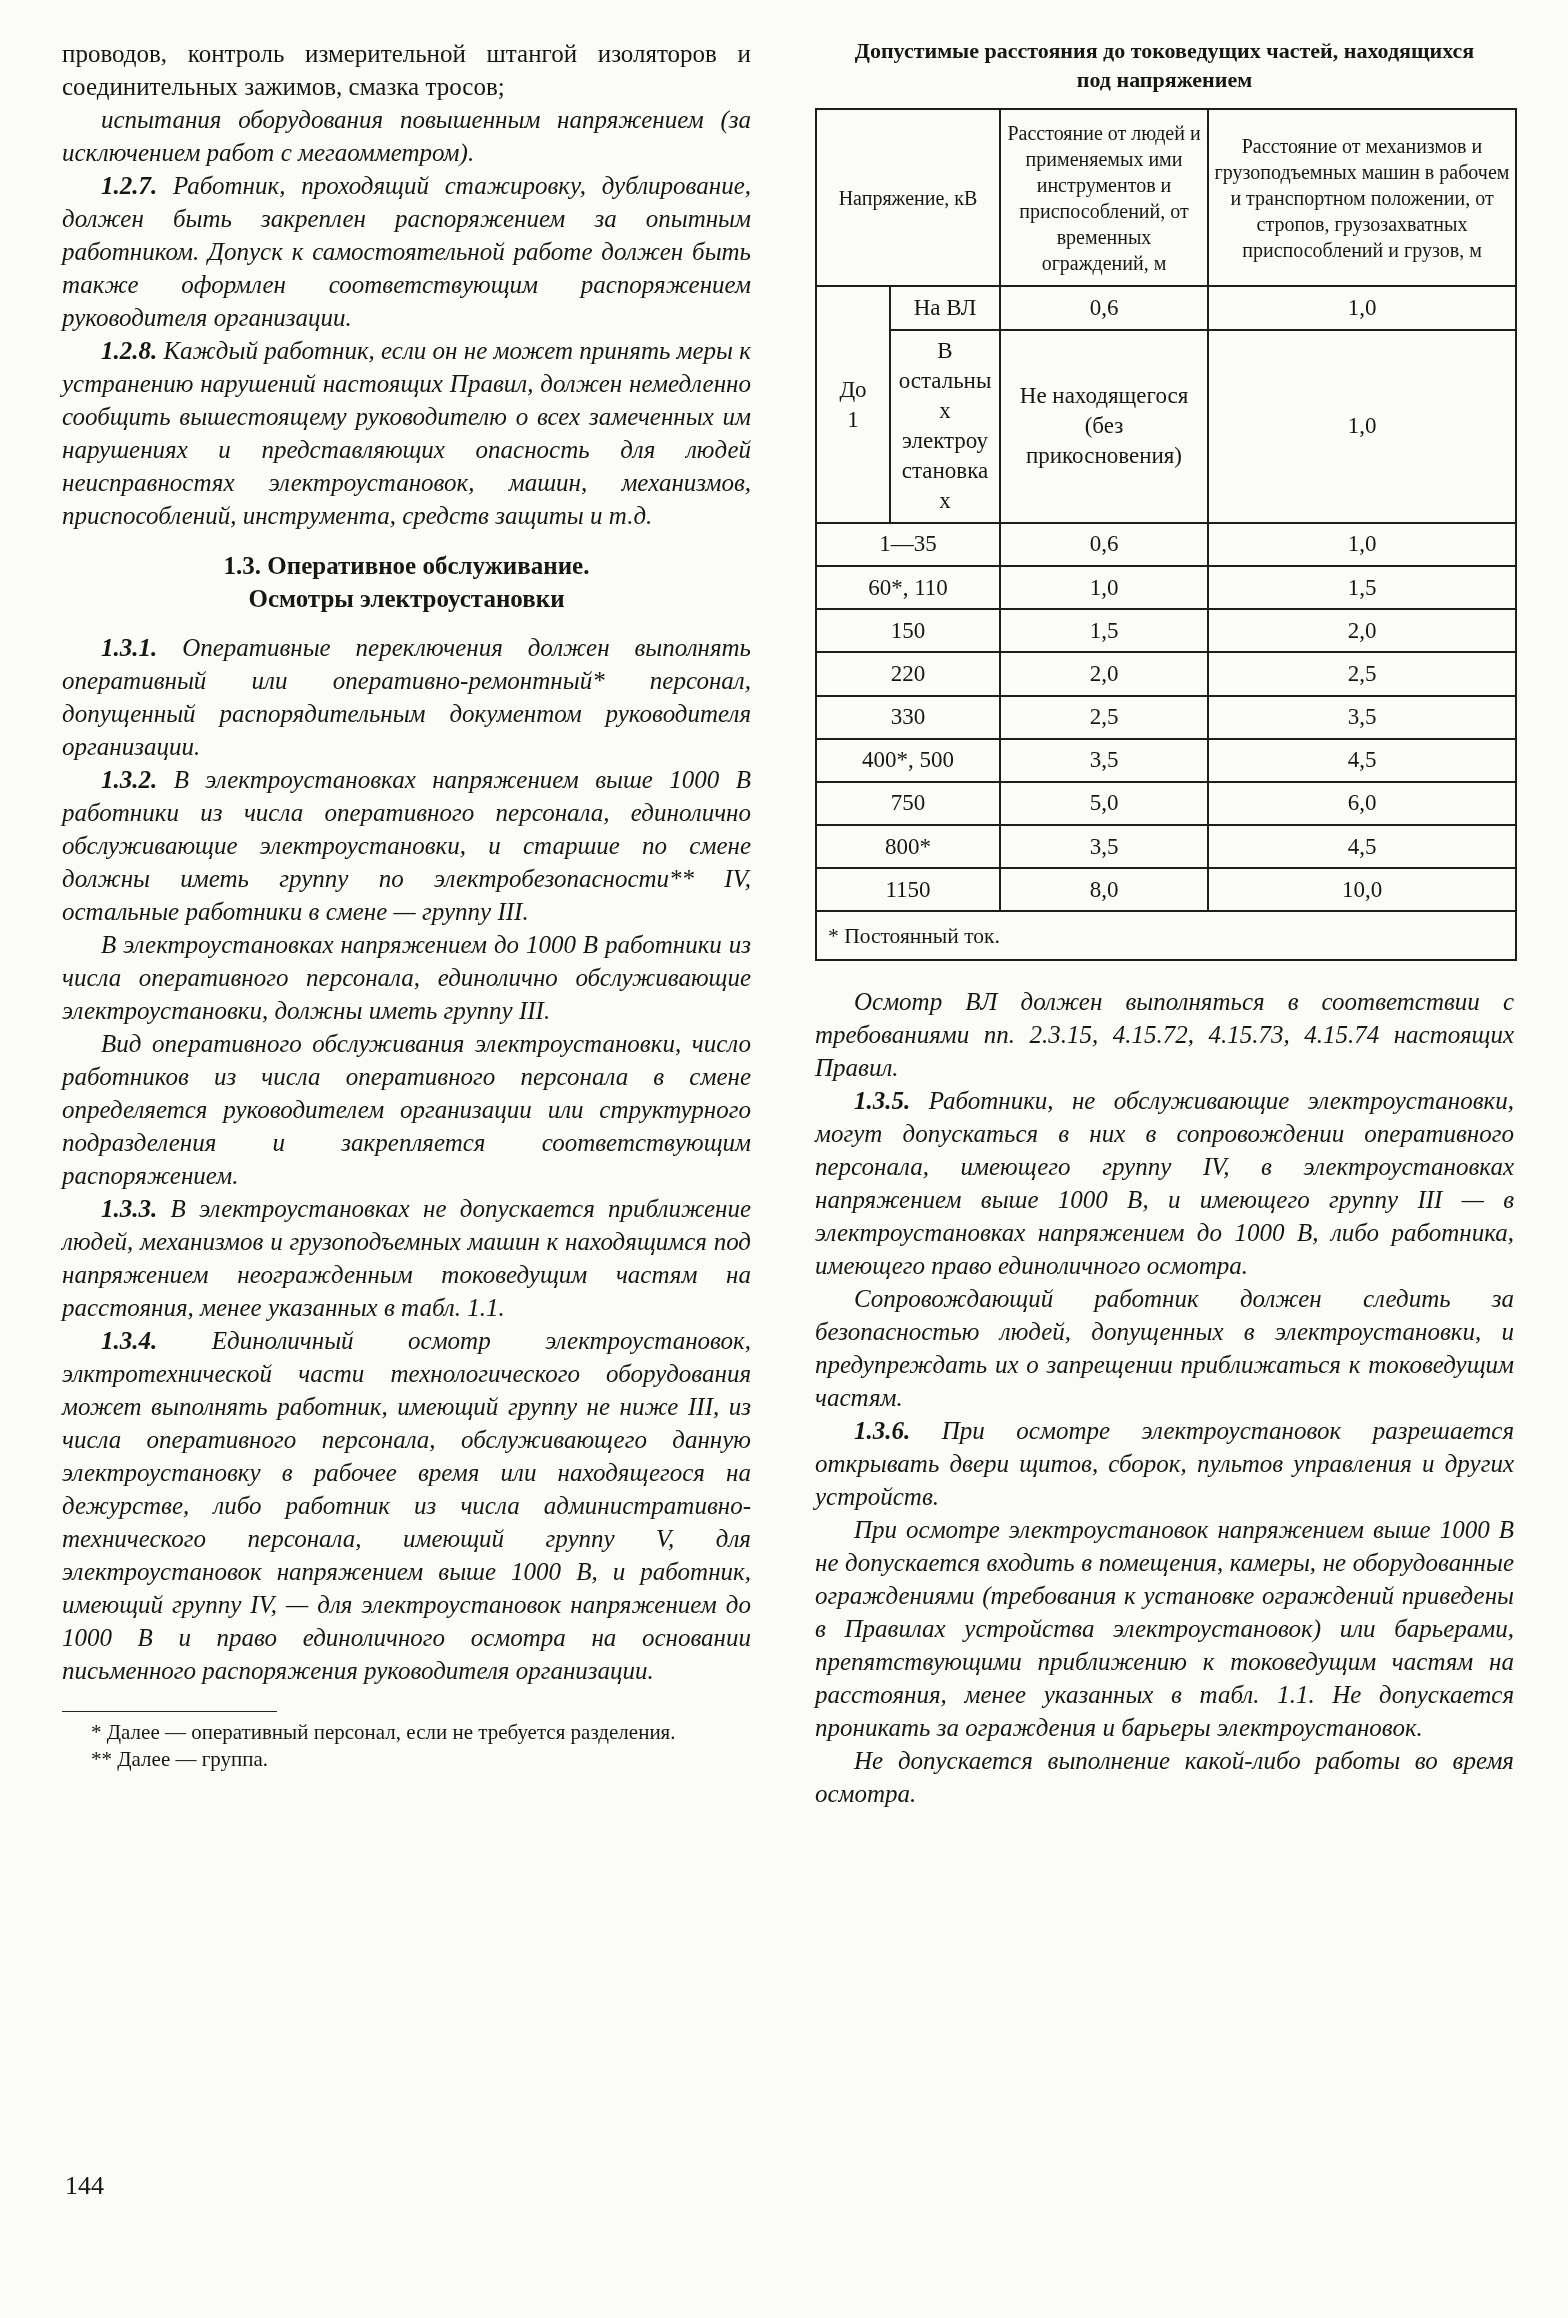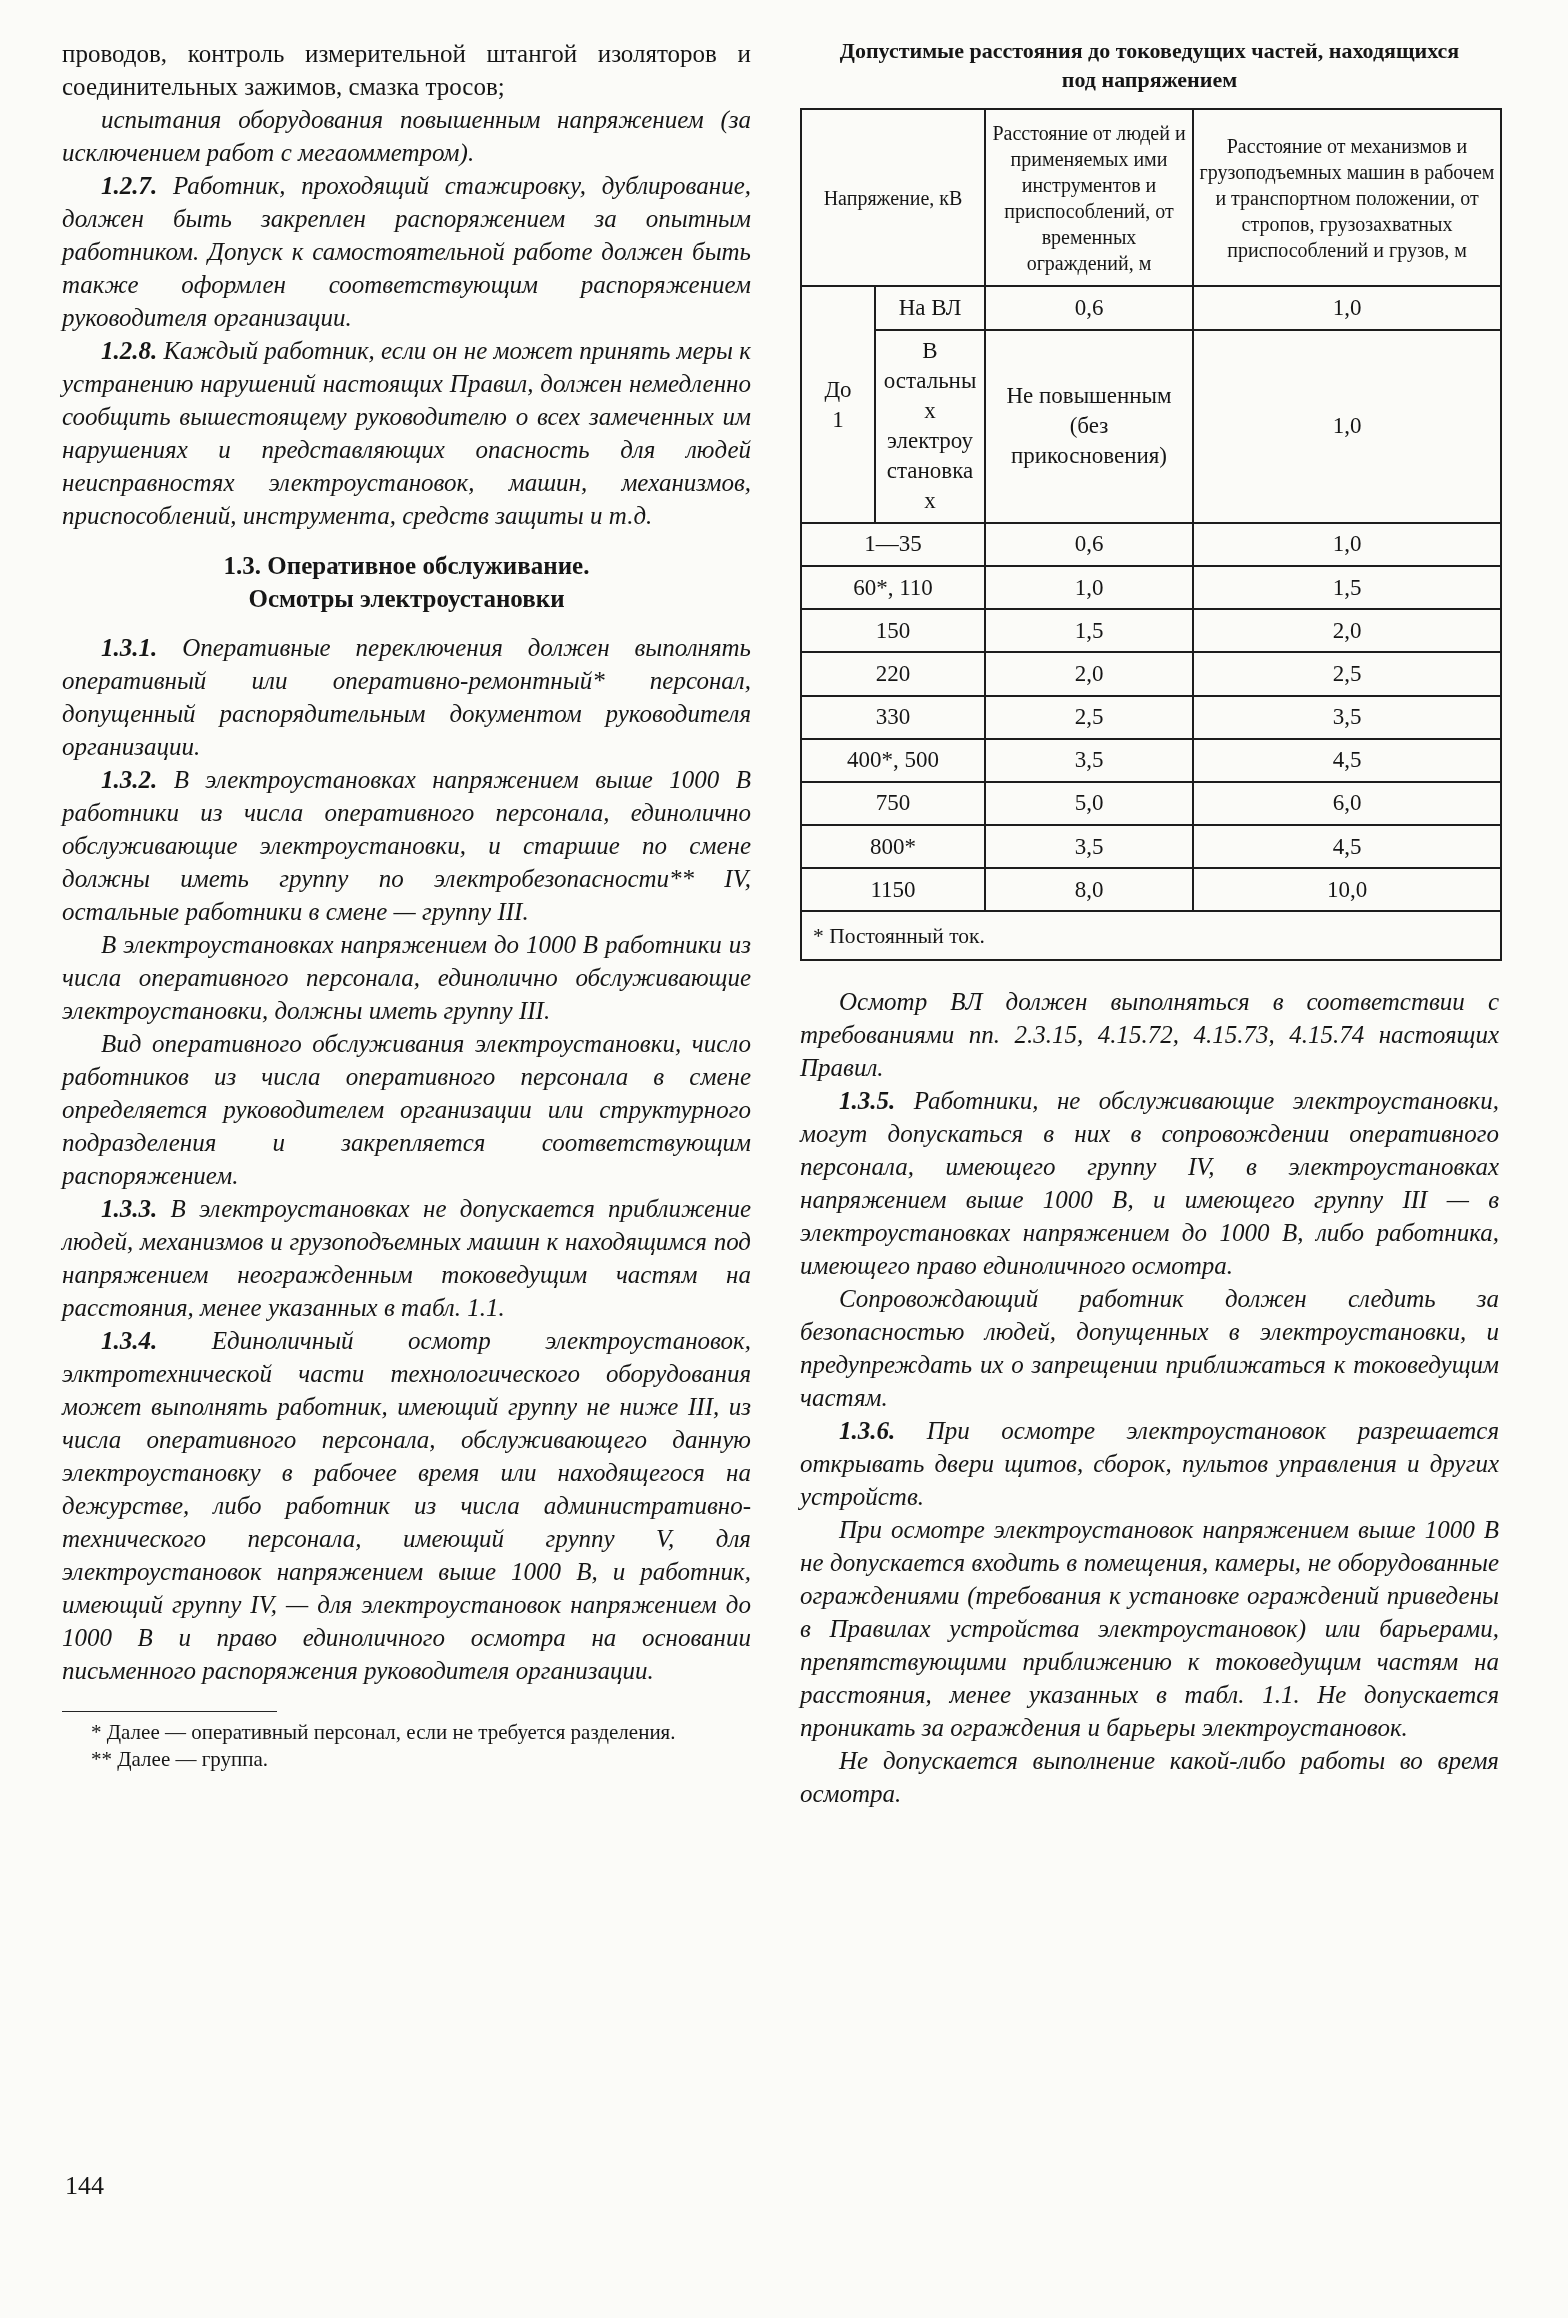--- a/index.html
+++ b/index.html
@@ -11,21 +11,21 @@
     font-family: "Liberation Serif", "DejaVu Serif", serif;
     position: relative;
     overflow: hidden;
   }
   .page {
     position: absolute;
     inset: 0;
     padding: 37px 69px 0 62px;
     box-sizing: border-box;
   }
-  .columns { display: flex; gap: 49px; }
+  .columns { display: flex; gap: 64px; }
   .col-left  { flex: 0 0 689px;  width: 689px; }
   .col-right { flex: 0 0 699px; width: 699px; }
 
   .para {
     margin: 0;
     font-size: 25px;
     line-height: 33px;
     text-align: justify;
   }
   .indent { text-indent: 39px; font-style: italic; }
@@ -157,21 +157,21 @@
 
             <tr>
               <td rowspan="2" class="pre">До
 1</td>
               <td class="cell-left">На ВЛ</td>
               <td>0,6</td>
               <td>1,0</td>
             </tr>
             <tr>
               <td class="cell-left cell-breaky">В остальных электроустановках</td>
-              <td class="cell-left">Не повышенным (без прикосновения)</td>
+              <td class="cell-left">Не находящегося (без прикосновения)</td>
               <td>1,0</td>
             </tr>
 
             <tr>
               <td colspan="2">1—35</td>
               <td>0,6</td>
               <td>1,0</td>
             </tr>
             <tr>
               <td colspan="2">60*, 110</td>

